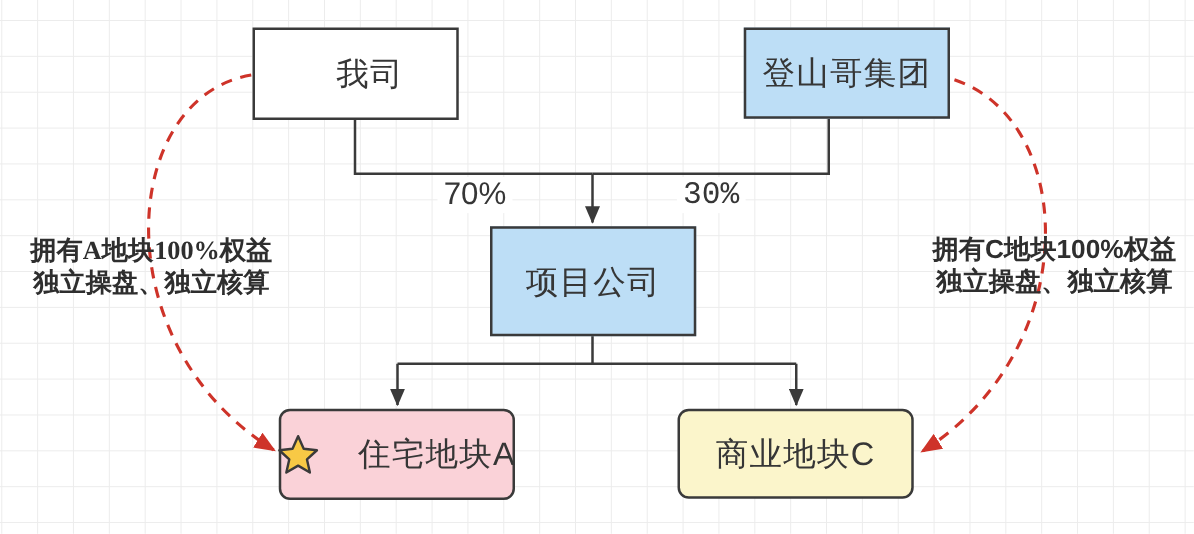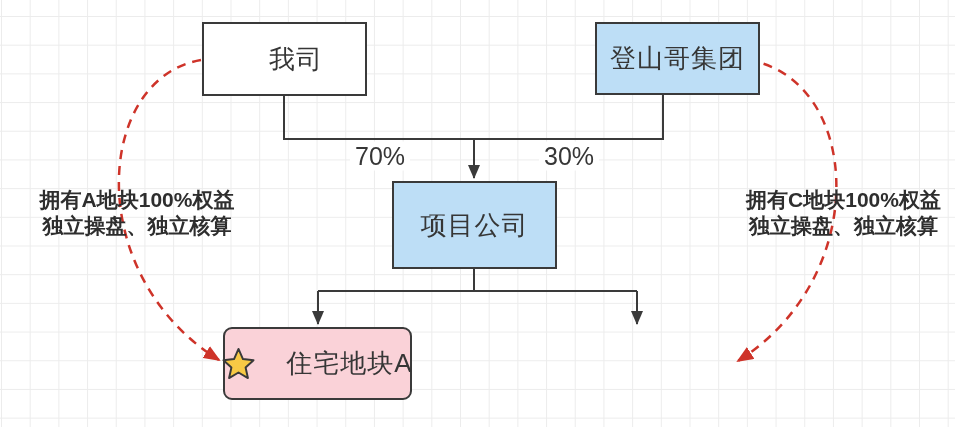--- a/index.html
+++ b/index.html
@@ -29,26 +29,26 @@
   .n-white{background:var(--box-white); left:202px; top:22px; width:165px; height:74px;padding-left:23px;}
   .n-group{background:var(--box-blue); left:581px; top:22px; width:165px; height:73px;margin-left:14px;}
   .n-project{background:var(--box-blue); left:392px; top:181px; width:165px; height:88px;}
   .n-plota{background:var(--box-pink); left:223px; top:327px; width:189px; height:73px; border-radius:9px;gap:28px;}
   .n-plotc{background:var(--box-yellow); left:542px; top:327px; width:189px; height:72px; border-radius:9px;}
   .star{width:33px; height:33px; margin-right:3px; flex:0 0 auto;}
   .pct{
     position:absolute; transform:translate(-50%,-50%); top:156px;
     background:var(--bg); padding:0 5px; font-size:25px; color:var(--text);
   }
-  .pct-70{left:380px;} .pct-30{left:569px;}
+  .pct-70{left:380px;} .pct-30{left:569px;font-family:Liberation Mono, monospace;}
   .annotation{
     position:absolute; width:224px; top:187px; text-align:center;
     font-weight:bold; font-size:21px; line-height:26px; color:#2e2e2e;
   }
-  .anno-left{left:25px;} .anno-right{left:720px;padding-left:23px;}
+  .anno-left{left:9px;font-family:Liberation Serif, serif;} .anno-right{left:720px;padding-left:23px;}
 </style>
 </head>
 <body>
 
 <div class="canvas">
 
   <svg class="connectors" viewBox="0 0 955 427">
     <defs>
       <marker id="arrow-black" markerUnits="userSpaceOnUse" markerWidth="14" markerHeight="12" viewBox="0 0 14 12" refX="13" refY="6" orient="auto">
         <path d="M0,0 L14,6 L0,12 Z" fill="#3a3a3a"></path>
@@ -81,20 +81,23 @@
     <span>项目公司</span>
   </div>
 
   <div class="node n-plota">
     <svg class="star" viewBox="0 0 34 34">
       <polygon points="17,2 21.6,12.4 32.5,13.6 24.3,21.2 26.7,32 17,26.3 7.3,32 9.7,21.2 1.5,13.6 12.4,12.4" fill="var(--star-gold)" stroke="var(--border)" stroke-width="2" stroke-linejoin="round"></polygon>
     </svg>
     <span>住宅地块A</span>
   </div>
 
+  <div class="node n-plotc">
+    <span>商业地块C</span>
+  </div>
 
   <div class="pct pct-70">70%</div>
   <div class="pct pct-30">30%</div>
 
   <div class="annotation anno-left">
     <div>拥有A地块100%权益</div>
     <div>独立操盘、独立核算</div>
   </div>
   <div class="annotation anno-right">
     <div>拥有C地块100%权益</div>

